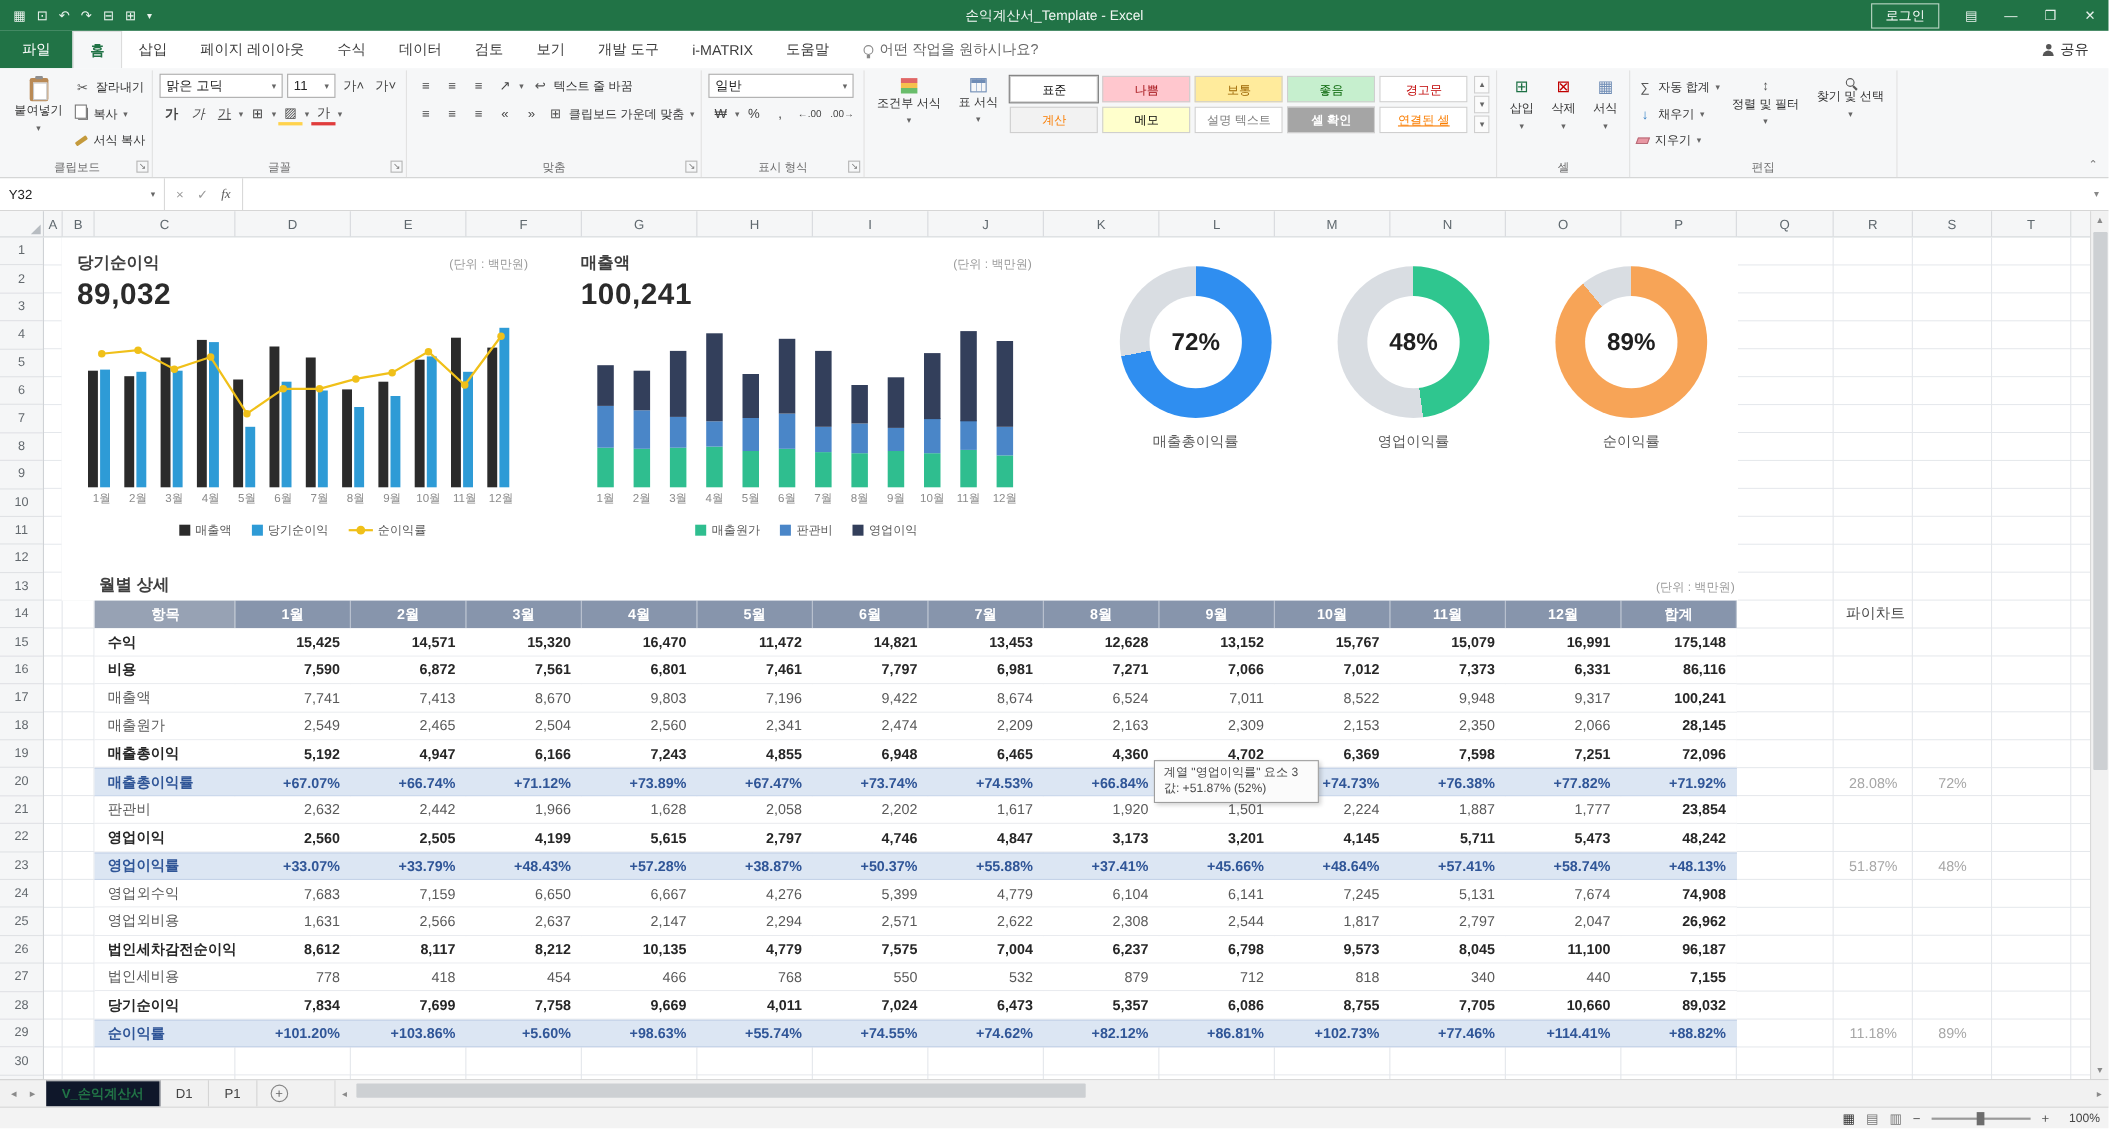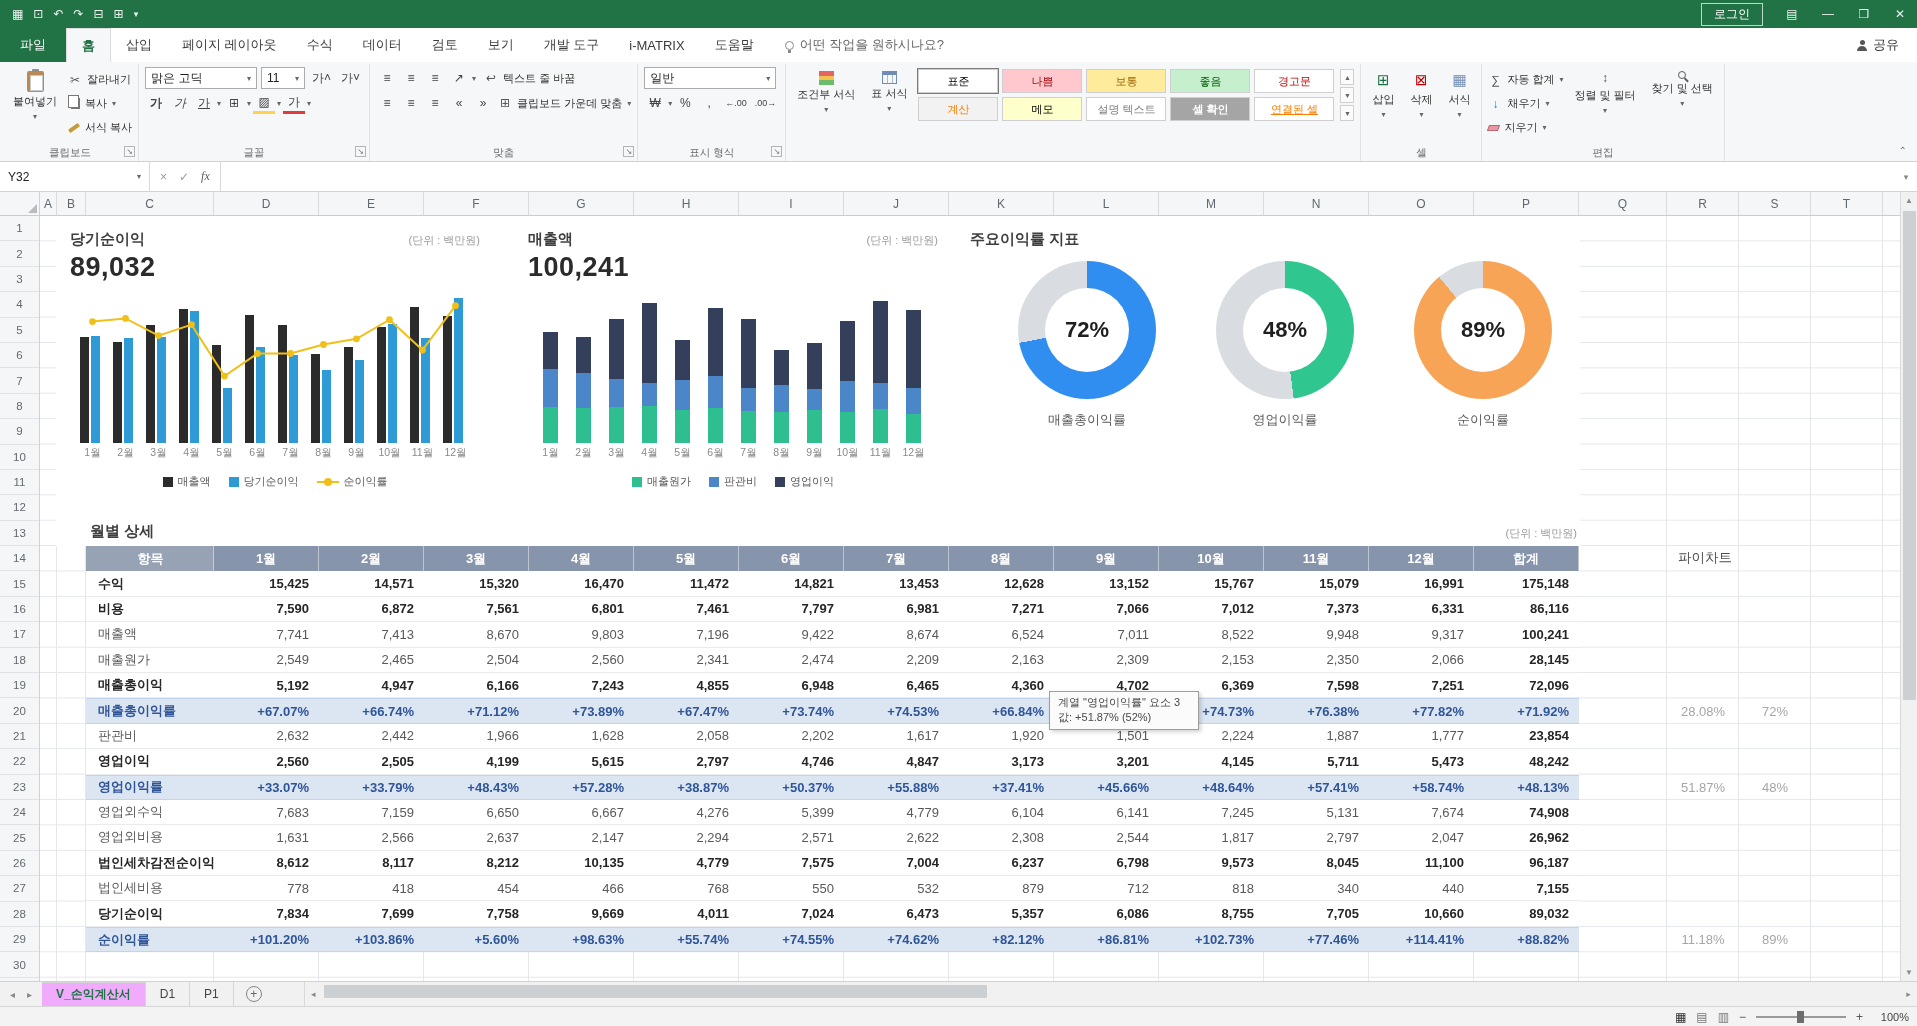--- a/index.html
+++ b/index.html
@@ -138,21 +138,21 @@
   .ratio{background:#dce6f3;border-top:1px solid #c5d3e8;border-bottom:1px solid #c5d3e8}
   .ratio .tcell{color:#2f5597;font-weight:bold}
 
   
   .charttip{position:absolute;left:1009px;top:475px;width:150px;background:#fbfbfb;border:1px solid #9e9e9e;box-shadow:2px 2px 4px rgba(0,0,0,.18);font-size:11px;color:#4a4a4a;padding:3px 8px;line-height:1.4;z-index:5}
 
   
   .tabbar{height:25px;background:#f1f1f1;border-top:1px solid #d2d2d2;display:flex;align-items:stretch;font-size:12px;flex:none}
   .tabnav{display:flex;align-items:center;gap:12px;padding:0 10px;color:#8a8a8a;font-size:10px}
   .sheettab{display:flex;align-items:center;padding:0 14px;color:#444;border-right:1px solid #d5d5d5;cursor:pointer}
-  .sheettab.active{background:#f0abfc;color:#217346;font-weight:bold;border-top:1px solid #d5d5d5}
+  .sheettab.active{background:#0f172a;color:#217346;font-weight:bold;border-top:1px solid #d5d5d5}
   .addsheet{display:flex;align-items:center;margin:0 12px}
   .addsheet span{width:16px;height:16px;border:1px solid #868686;border-radius:50%;color:#666;font-size:12px;line-height:14px;text-align:center;cursor:pointer}
   .hscroll{flex:1;margin-left:30px;background:#f1f1f1;border-left:1px solid #d9d9d9;display:flex;align-items:center;color:#8a8a8a;font-size:9px}
   .hscroll .harrow{width:17px;text-align:center;cursor:pointer}
   .htrack{flex:1;height:100%;position:relative}
   .hthumb{position:absolute;left:2px;top:3px;height:13px;width:42%;background:#cdd0d3;border-radius:1px;cursor:grab}
 
   
   .statusbar{height:20px;background:#f3f3f3;border-top:1px solid #d5d5d5;display:flex;align-items:center;font-size:11px;color:#555;padding:0 8px;flex:none}
   .sb-right{margin-left:auto;display:flex;align-items:center;gap:10px}
@@ -172,20 +172,21 @@
   <div class="titlebar">
     <div class="qat">
       <span>▦</span>
       <span>⊡</span>
       <span>↶</span>
       <span>↷</span>
       <span>⊟</span>
       <span>⊞</span>
       <span style="font-size:9px">▾</span>
     </div>
+    <div class="tb-title">손익계산서_Template  -  Excel</div>
     <div class="tb-right">
       <span class="login-btn">로그인</span>
       <span class="winbtn">▤</span>
       <span class="winbtn">—</span>
       <span class="winbtn">❒</span>
       <span class="winbtn">✕</span>
     </div>
   </div>
 
   <div class="ribbontabs">
@@ -659,23 +660,20 @@
                   <span>판관비</span>
                 </span>
                 <span class="item">
                   <span class="sw" style="background: rgb(51, 63, 91);"></span>
                   <span>영업이익</span>
                 </span>
               </div>
           </div>
 
           <div class="chartbox" style="left:920px;top:8px;width:566px;height:282px">
-            <div class="chead">
-              <span class="ctitle">주요이익률 지표</span>
-            </div>
             <div class="donutrow" id="donutrow">
                 <div class="donutwrap">
                   <div class="donut" style="background: conic-gradient(rgb(47, 142, 240) 0deg, rgb(47, 142, 240) 72%, rgb(217, 221, 226) 72%, rgb(217, 221, 226) 100%);">
                     <div class="hole">72%</div>
                   </div>
                   <div class="donutlabel">매출총이익률</div>
                 </div>
                 <div class="donutwrap">
                   <div class="donut" style="background: conic-gradient(rgb(47, 198, 143) 0deg, rgb(47, 198, 143) 48%, rgb(217, 221, 226) 48%, rgb(217, 221, 226) 100%);">
                     <div class="hole">48%</div>

